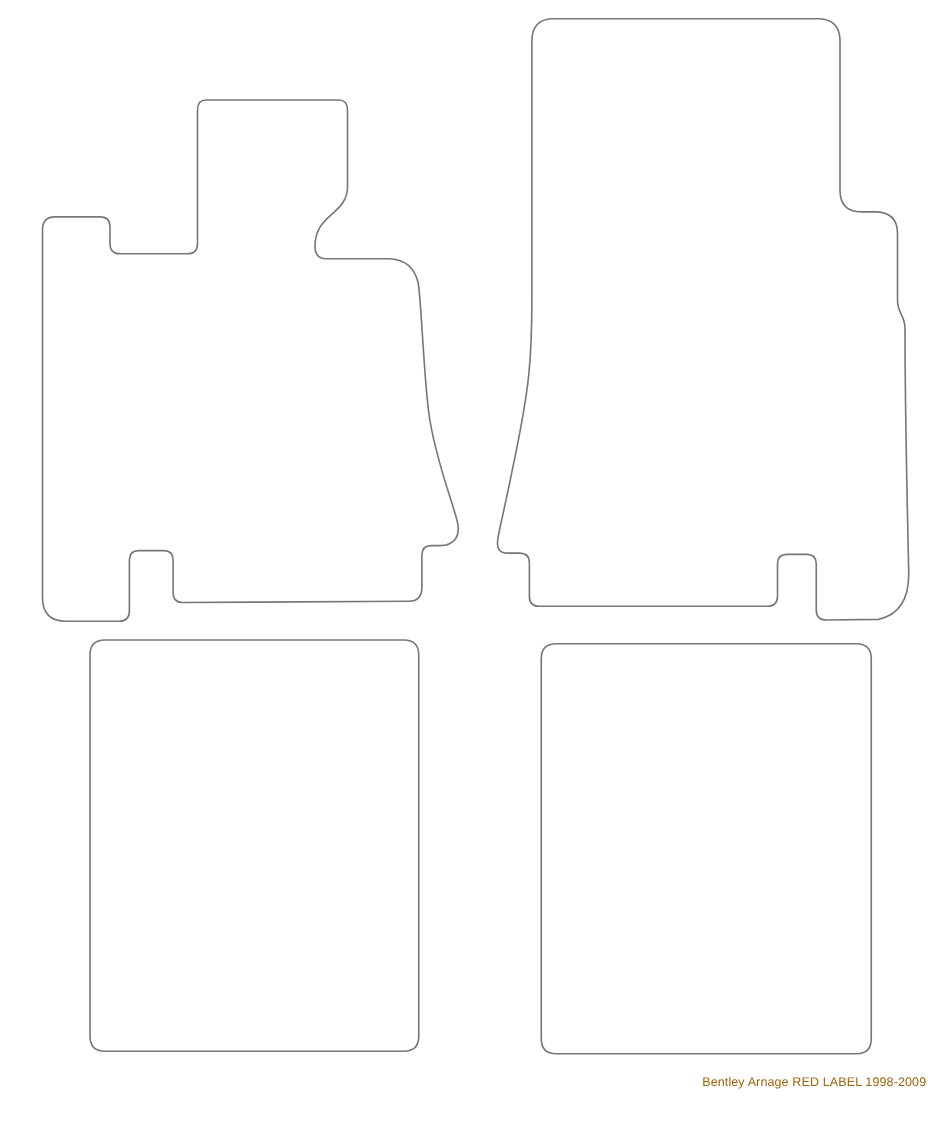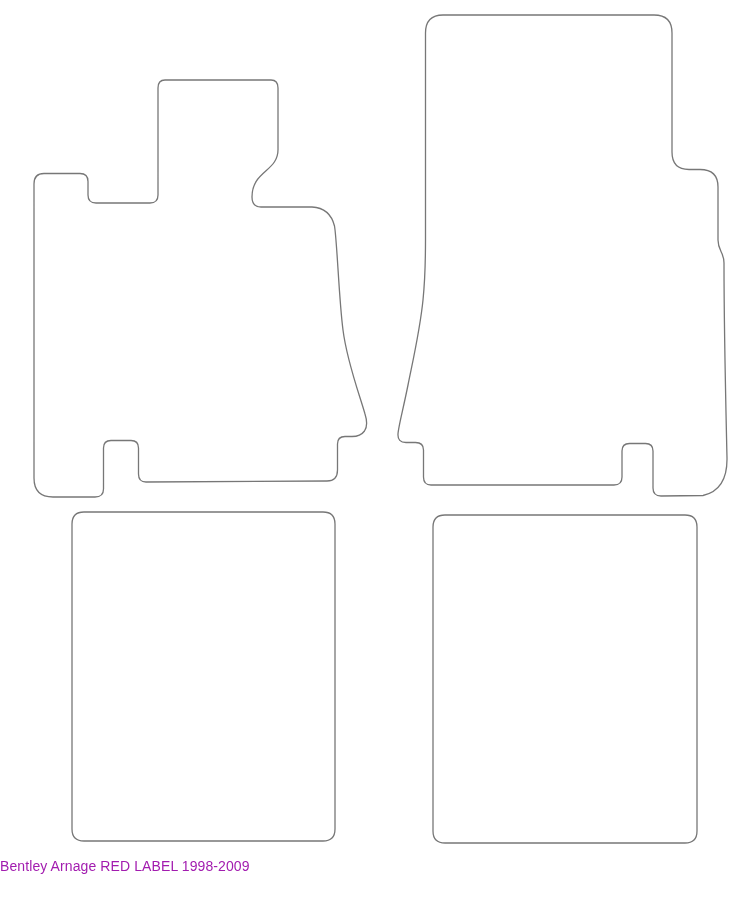--- a/index.html
+++ b/index.html
@@ -21,24 +21,24 @@
     left: 0;
     width: 751px;
     height: 900px;
     display: block;
   }
   .caption {
     position: absolute;
     top: 858px;
     left: 0;
     width: 741px; 
-    text-align: left;
-    font-size: 14px;
+    text-align: right;
+    font-size: 10px;
     line-height: 17px;
-    color: #a21caf;
+    color: #a16207;
     letter-spacing: 0.1px;
   }
 </style>
 </head>
 <body>
 
 <div class="page">
 
   <svg class="diagram-svg" viewBox="0 0 751 900" xmlns="http://www.w3.org/2000/svg">
     <g fill="none" stroke-width="1.3" stroke-linejoin="round" stroke-linecap="round" stroke="#777777">

